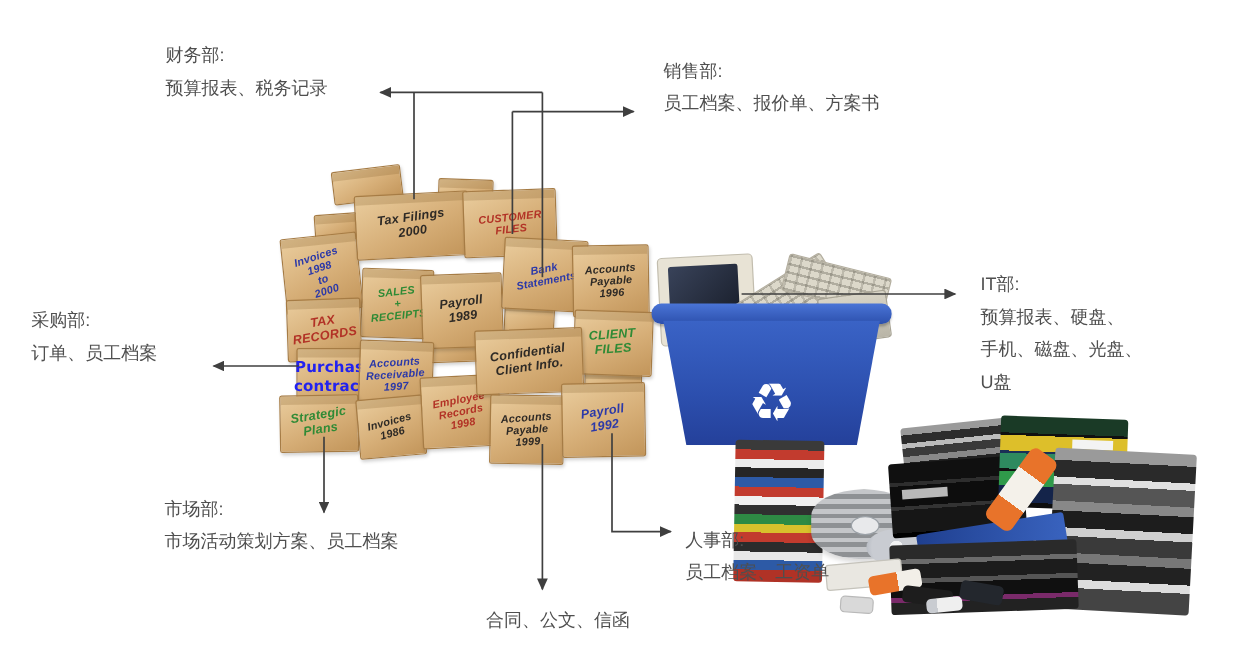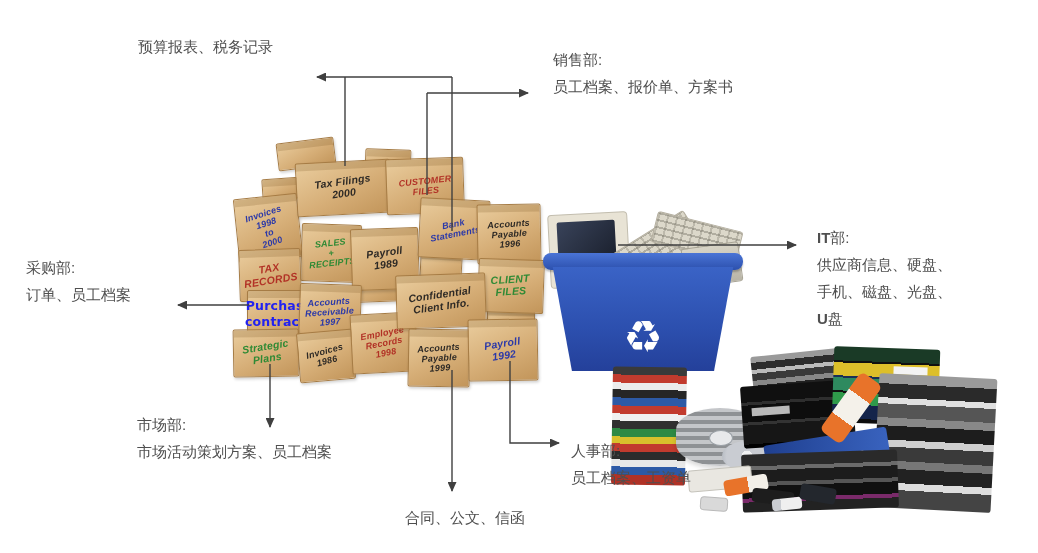--- a/index.html
+++ b/index.html
@@ -1,21 +1,21 @@
 <!DOCTYPE html>
 <html><head>
 <meta charset="utf-8">
 <style>
   html,body{margin:0;padding:0;background:#fff;}
   .stage{position:relative;width:1038px;height:553px;background:#ffffff;overflow:hidden;
          font-family:"Liberation Sans",sans-serif;}
 
   
   .dept{position:absolute;color:#4f4f4f;font-size:15px;line-height:27px;white-space:nowrap;}
-  .dept b{font-weight:bold;}
+  .dept b{font-weight:normal;}
 
   
   .box{position:absolute;border:1px solid #a67c45;border-radius:2px;
        background:linear-gradient(155deg,#eacd9e 0%,#d6ae77 55%,#c2955a 100%);
        box-shadow:inset 0 7px 0 rgba(125,85,35,.22), 1px 2px 3px rgba(0,0,0,.18);
        display:flex;align-items:center;justify-content:center;text-align:center;}
   .box-label{font-style:italic;font-weight:bold;font-size:9px;line-height:1.12;
              white-space:pre-line;letter-spacing:.2px;transform:rotate(var(--lr,-4deg));}
   .lbl-lg .box-label{font-size:10.5px;}
   .ink-black{color:#2e2a26;} .ink-red{color:#b23226;} .ink-green{color:#2f8a35;} .ink-blue{color:#2c39a8;}
@@ -221,36 +221,37 @@
       <path d="M427,93 L427,195"></path>
       <path d="M249,305 L178,305" marker-end="url(#arw)"></path>
       <path d="M618,245 L796,245" marker-end="url(#arw)"></path>
       <path d="M270,364 L270,427" marker-end="url(#arw)"></path>
       <path d="M452,370 L452,491" marker-end="url(#arw)"></path>
       <path d="M510,361 L510,443 L559,443" marker-end="url(#arw)"></path>
     </g>
   </svg>
 
   <div class="dept" style="left:138px;top:33px;">
+    <div>财务部:</div>
     <div>预算报表、税务记录</div>
   </div>
 
   <div class="dept" style="left:553px;top:46px;">
     <div>销售部:</div>
     <div>员工档案、报价单、方案书</div>
   </div>
 
   <div class="dept" style="left:26px;top:254px;">
     <div>采购部:</div>
     <div>订单、员工档案</div>
   </div>
 
   <div class="dept" style="left:817px;top:224px;">
     <div><b>IT</b><span>部:</span></div>
-    <div>供应商信息、硬盘、</div>
+    <div>预算报表、硬盘、</div>
     <div>手机、磁盘、光盘、</div>
     <div><b>U</b><span>盘</span></div>
   </div>
 
   <div class="dept" style="left:137px;top:411px;">
     <div>市场部:</div>
     <div>市场活动策划方案、员工档案</div>
   </div>
 
   <div class="dept" style="left:571px;top:437px;">

